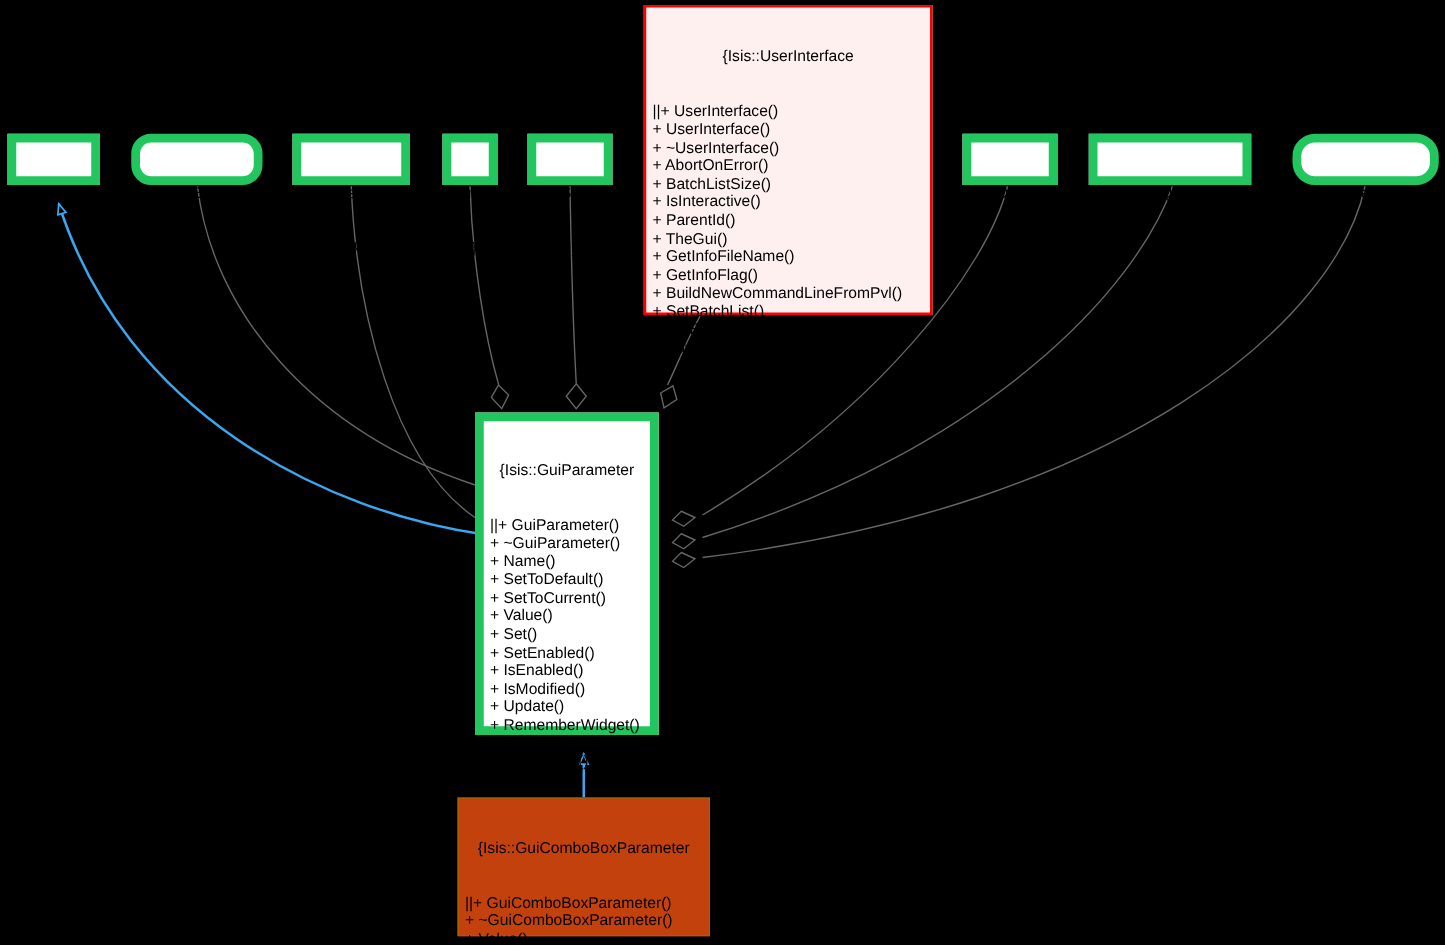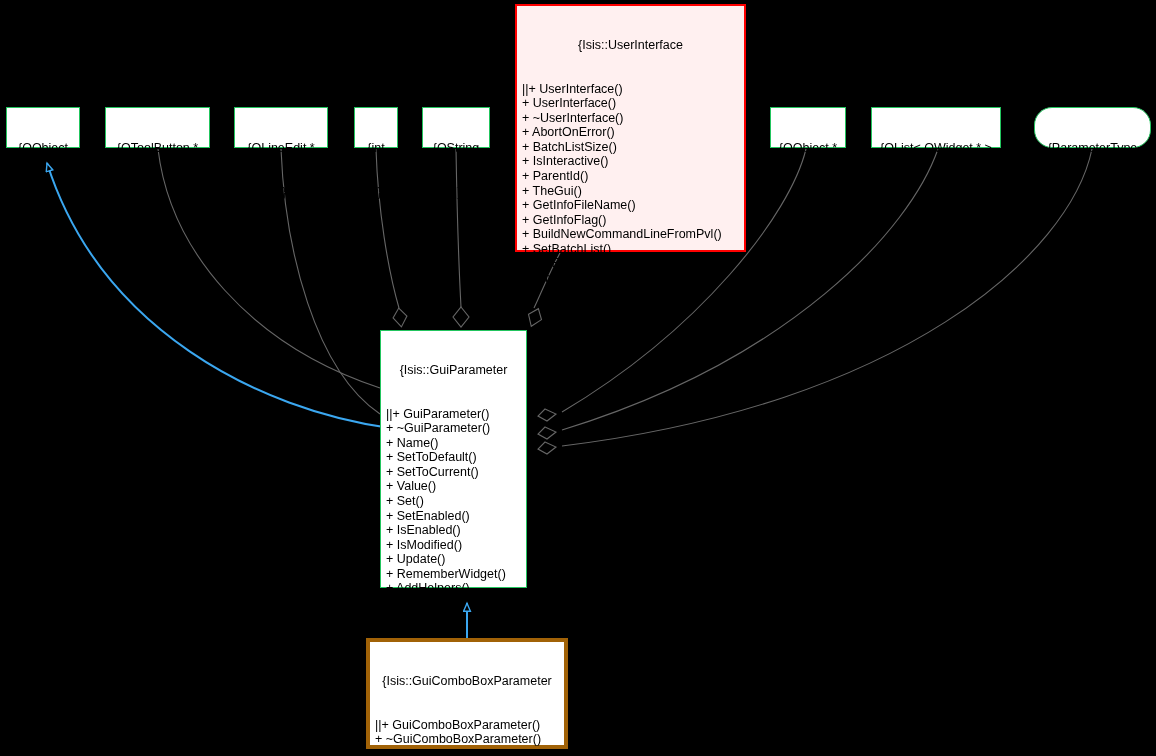--- a/index.html
+++ b/index.html
@@ -21,21 +21,21 @@
     left: 0;
     top: 0;
     width: 1156px;
     height: 756px;
     pointer-events: none;
   }
   .node {
     position: absolute;
     box-sizing: border-box;
     background: #ffffff;
-    border: 1px solid #22c55e;
+    border: 7px solid #22c55e;
     color: #000000;
     font-size: 12.5px;
     line-height: 14.55px;
     padding: 3px 5px 4px 5px;
     white-space: pre;
   }
   .node.small {
     text-align: center;
     padding: 4px 6px 5px 6px;
   }
@@ -49,22 +49,22 @@
   }
   .node .closer {
     display: block;
     text-align: center;
   }
   .node.highlight {
     background: #fff0f0;
     border: 2px solid #ff0000;
   }
   .node.current {
-    background: #ffffff;
-    border: 4px solid #a16207;
+    background: #c2410c;
+    border: 1px solid #a16207;
   }
 </style>
 </head>
 <body>
 
 <div id="diagram">
 
   <svg id="edges" viewBox="0 0 1156 756" width="1156" height="756" xmlns="http://www.w3.org/2000/svg">
     <defs>
       <marker id="inh-arrow" markerWidth="12" markerHeight="12" refX="9.2" refY="4" orient="auto" markerUnits="userSpaceOnUse">
@@ -111,21 +111,21 @@
 
       <path d="M 467,638 L 467,603" marker-end="url(#inh-arrow)"></path>
     </g>
   </svg>
 
   <div class="node small" id="n-qobject" style="left: 6px; top: 107px; width: 74px; height: 41px;">
     <span class="ttl">{QObject</span>
     <span class="closer">||}</span>
   </div>
 
-  <div class="node small" id="n-qtoolbutton" style="left: 105px; top: 107px; width: 105px; height: 41px;">
+  <div class="node small" id="n-qtoolbutton" style="left: 105px; top: 107px; width: 105px; height: 41px; border-radius: 16px;">
     <span class="ttl">{QToolButton *</span>
     <span class="closer">||}</span>
   </div>
 
   <div class="node small" id="n-qlineedit" style="left: 234px; top: 107px; width: 94px; height: 41px;">
     <span class="ttl">{QLineEdit *</span>
     <span class="closer">||}</span>
   </div>
 
   <div class="node small" id="n-int" style="left: 354px; top: 107px; width: 44px; height: 41px;">

